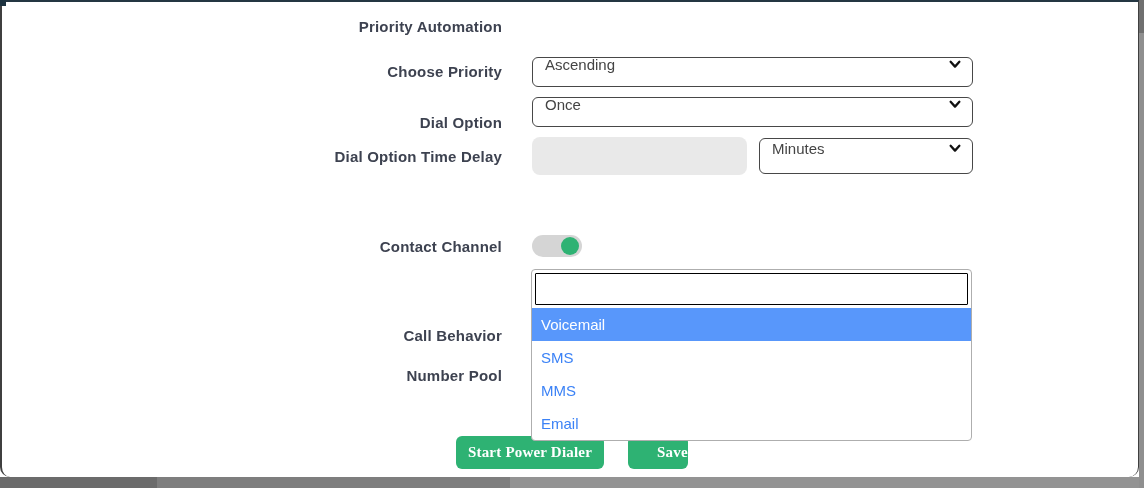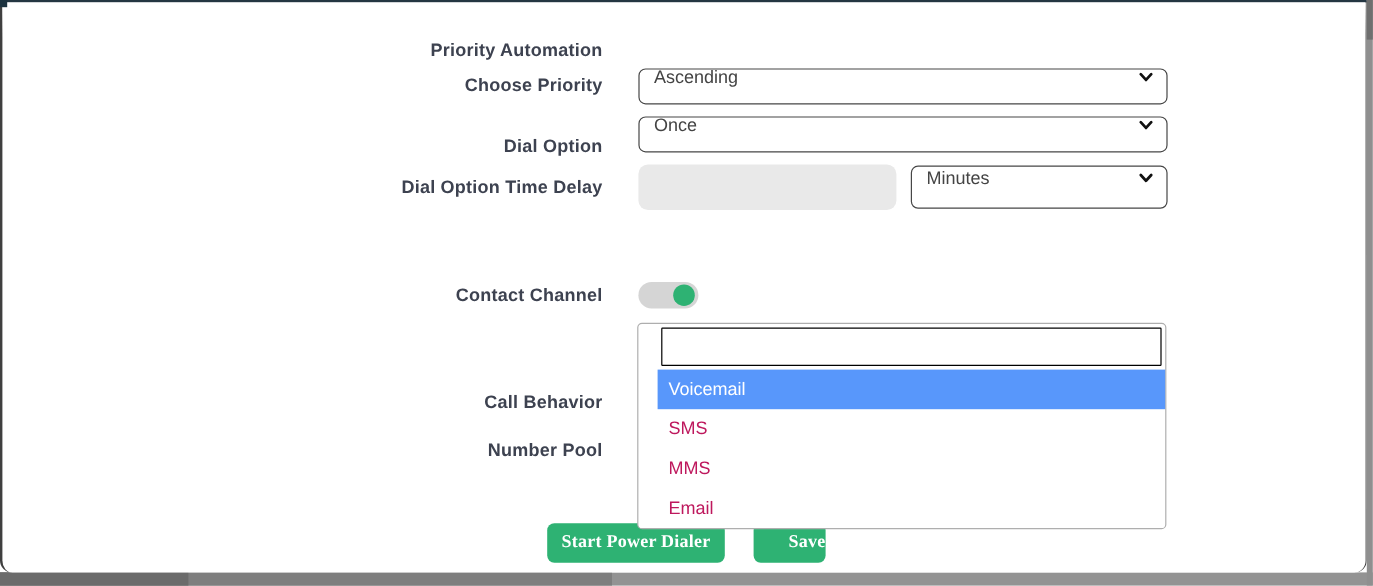--- a/index.html
+++ b/index.html
@@ -23,21 +23,21 @@
     border-top:2px solid #243642;border-left:2px solid #3f3f3f;border-right:1px solid #3f3f3f;
     border-bottom-left-radius:10px;border-bottom-right-radius:10px;
     z-index:1;
   }
 
   
   .flabel{
     position:absolute;left:0;width:500px;text-align:right;
     font-size:15px;font-weight:bold;color:#3d4250;letter-spacing:.2px;
   }
-  .lbl-title{top:32px;}
+  .lbl-title{top:16px;}
   .lbl-choose-priority{top:61px;}
   .lbl-dial-option{top:101px;margin-top:11px;}
   .lbl-time-delay{top:146px;}
   .lbl-message{top:196px;}
   .lbl-contact{top:236px;}
   .lbl-call-behavior{top:325px;}
   .lbl-number-pool{top:365px;}
 
   
   .select{
@@ -67,29 +67,28 @@
   .toggle .knob{
     position:absolute;top:2px;left:29px;width:18px;height:18px;border-radius:50%;
     background:#2eb273;
   }
 
   
   .dropdown-panel{
     position:absolute;left:529px;top:267px;width:441px;box-sizing:border-box;
     background:#fff;border:1px solid #aeaeae;border-radius:4px;
     z-index:5;
-    padding-left:16px;
   }
   .dropdown-search{
     display:block;box-sizing:border-box;margin:3px;width:calc(100% - 6px);height:32px;
     border:1px solid #000;border-radius:1px;outline:none;
     font-size:15px;color:#444;padding:0 8px;font-family:"Liberation Sans",sans-serif;
   }
   .option{
-    height:33px;line-height:33px;padding-left:9px;font-size:15px;color:#be185d;cursor:pointer;
+    height:33px;line-height:33px;padding-left:9px;font-size:15px;color:#3b82f6;cursor:pointer;
   }
   .option.highlighted{background:#5897fb;color:#ffffff;}
   .option.last{border-radius:0 0 4px 4px;}
 
   
   .btn{
     position:absolute;top:434px;height:33px;border:none;border-radius:6px;
     background:#2eb273;color:#fff;font-size:15px;font-weight:bold;letter-spacing:.2px;
     font-family:Liberation Serif, serif;cursor:pointer;z-index:2;
   }

